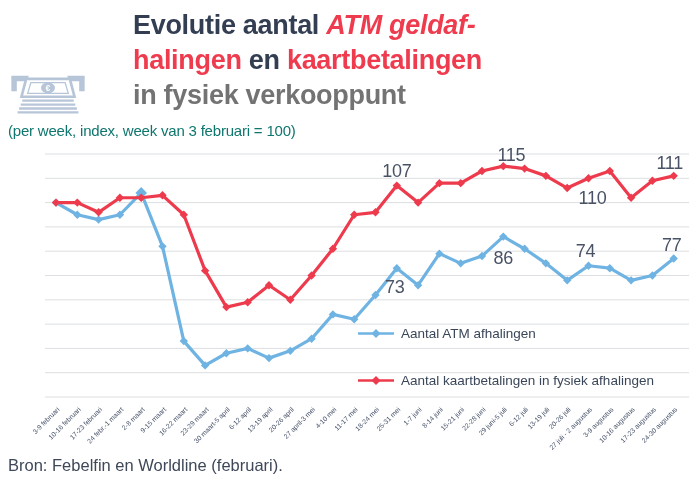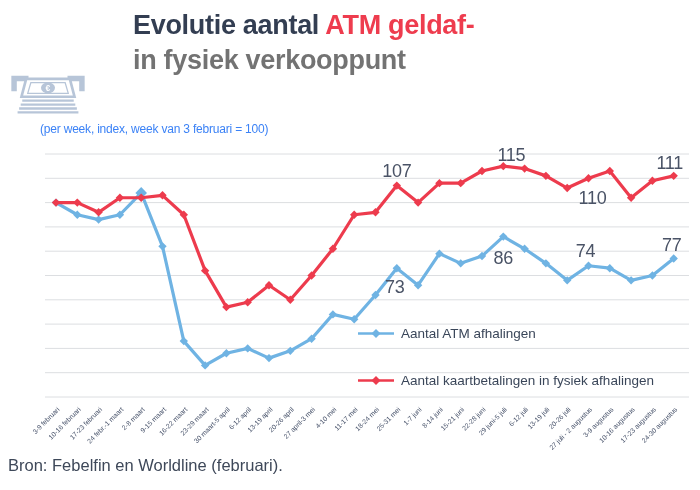--- a/index.html
+++ b/index.html
@@ -5,21 +5,21 @@
   html,body{margin:0;padding:0;background:#fff;}
   .stage{position:relative;width:700px;height:490px;background:#ffffff;overflow:hidden;
          font-family:"Liberation Sans",sans-serif;}
   #chart{position:absolute;left:0;top:0;}
   svg text{font-family:"Liberation Sans",sans-serif;}
   .xlab{font-size:6.8px;fill:#47526a;}
   .dlab{font-size:18px;fill:#4a5366;letter-spacing:-0.3px;}
   .icon{position:absolute;left:9px;top:73px;}
   .title{position:absolute;left:133px;top:8px;width:440px;
          font-size:27px;font-weight:bold;line-height:35px;letter-spacing:-0.3px;}
-  .subtitle{position:absolute;left:8px;top:122px;font-size:12px;color:#3b82f6;letter-spacing:-0.2px;margin-left:32px;}
+  .subtitle{position:absolute;left:8px;top:122px;font-size:15px;color:#0f766e;letter-spacing:-0.2px;}
   .legend{position:absolute;left:358px;top:326px;display:flex;flex-direction:column;gap:32px;}
   .legend-row{display:flex;align-items:center;gap:7px;}
   .legend-row span{font-size:13.5px;color:#3a4659;}
   .source{position:absolute;left:8px;top:456px;font-size:16.5px;color:#3e4859;}
 </style>
 </head>
 <body>
 
 <div class="stage">
 
@@ -144,21 +144,22 @@
     <polygon points="28,12 72,12 76,25.5 24,25.5" fill="none" stroke="#b7c5d8" stroke-width="1.6"></polygon>
     <ellipse cx="50" cy="18.5" rx="9" ry="7" fill="#b7c5d8"></ellipse>
     <text x="50" y="22.5" text-anchor="middle" font-size="11" font-weight="bold" fill="#ffffff">€</text>
     <line x1="17" y1="35" x2="83" y2="35" stroke="#b7c5d8" stroke-width="3"></line>
     <line x1="15" y1="40" x2="85" y2="40" stroke="#b7c5d8" stroke-width="3"></line>
     <line x1="13" y1="45" x2="87" y2="45" stroke="#b7c5d8" stroke-width="3"></line>
     <line x1="11" y1="50" x2="89" y2="50" stroke="#b7c5d8" stroke-width="3"></line>
   </svg>
 
   <div class="title">
-    <div><span style="color: rgb(51, 62, 82); margin-top: 28px;">Evolutie aantal </span><span style="color: rgb(238, 60, 78);">ATM geldaf-</span></div>
+    <div><span style="color: rgb(51, 62, 82); margin-top: 28px;">Evolutie aantal </span><span style="color: rgb(238, 60, 78); font-style: italic;">ATM geldaf-</span></div>
+    <div><span style="color: rgb(238, 60, 78);">halingen</span><span style="color: rgb(51, 62, 82);"> en </span><span style="color: rgb(238, 60, 78);">kaartbetalingen</span></div>
     <div><span style="color: #737373;">in fysiek verkooppunt</span></div>
   </div>
 
   <div class="subtitle">(per week, index, week van 3 februari = 100)</div>
 
   <div class="legend">
     <div class="legend-row">
       <svg class="leg-marker" width="36" height="11">
         <line x1="0" y1="5.5" x2="36" y2="5.5" stroke-width="2.6" stroke="#6fb3e3"></line>
         <path d="M18 1 L22.5 5.5 L18 10 L13.5 5.5 Z" fill="#6fb3e3"></path>

